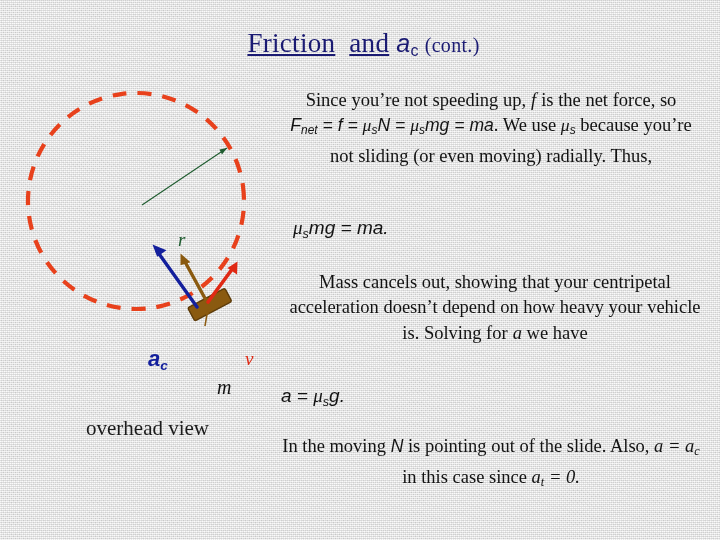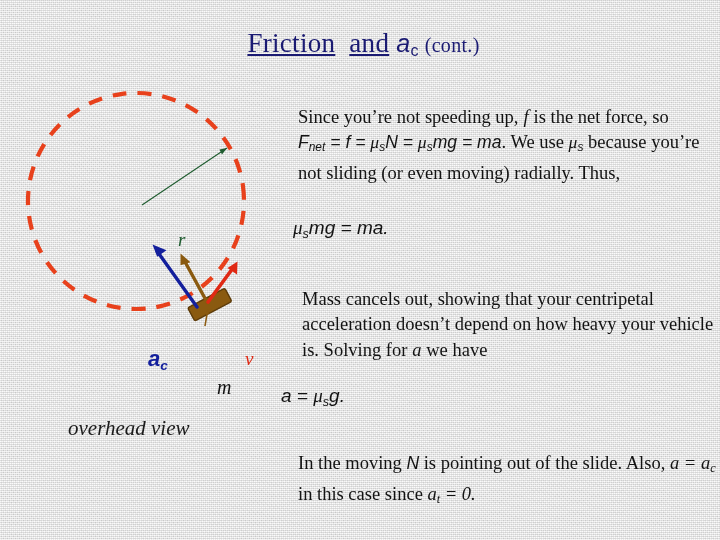--- a/index.html
+++ b/index.html
@@ -84,41 +84,40 @@
   #label-ac { color: #131f9c; font-size: 22px; left: 134px; top: 268px; font-weight: bold;
               font-family: Liberation Sans, sans-serif; }
   #label-v  { color: #e02914; font-size: 19px; left: 231px; top: 269px;
               font-family: "Liberation Serif","DejaVu Serif",serif; }
   #label-m  { color: #111111; font-size: 20px; left: 203px; top: 297px;
               font-family: "Liberation Serif","DejaVu Serif",serif; }
   .dlabel .sub { font-size: 0.62em; vertical-align: -0.26em; font-style: italic; }
 
   #overhead-view {
     position: absolute;
-    left: 54px;
+    left: 72px;
     top: 336px;
     color: #1b1b1b;
     font-size: 21px;
-    font-style: italic;
     font-family: "Liberation Serif", "DejaVu Serif", serif;
     white-space: nowrap;
   }
 
   
   #body-col {
     position: absolute;
     left: 281px;
     top: 88px;
     width: 420px;
     color: #131313;
     font-size: 18.5px;
     line-height: 25.4px;
     font-family: "Liberation Serif", "DejaVu Serif", serif;
   }
-  .para { margin: 17px; }
+  .para { margin: 0; text-align: center; }
   .para.p1 { position: absolute; left: 0; top: 0;   width: 420px; }
   .eq.e1   { position: absolute; left: 12px; top: 127px; width: 400px; }
   .para.p2 { position: absolute; left: 4px; top: 182px; width: 420px; }
   .eq.e2   { position: absolute; left: 0; top: 295px; width: 400px; text-align: left; }
   .para.p3 { position: absolute; left: 0; top: 346px; width: 420px; }
 
   
   .m {
     font-family: "Liberation Sans", "DejaVu Sans", sans-serif;
     font-style: italic;

